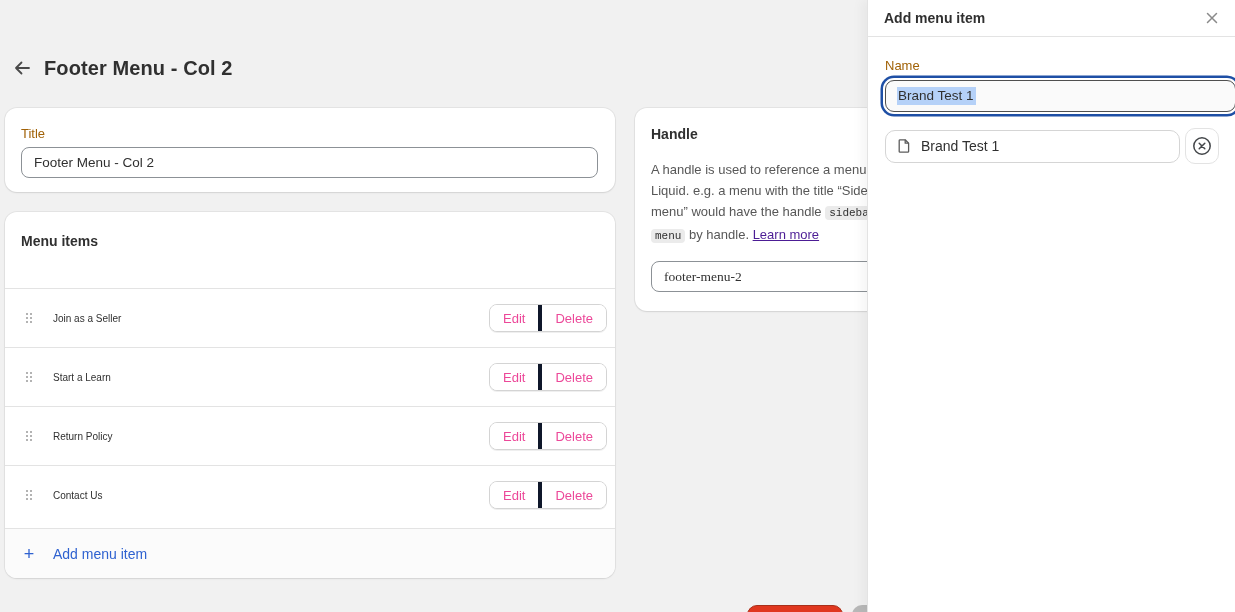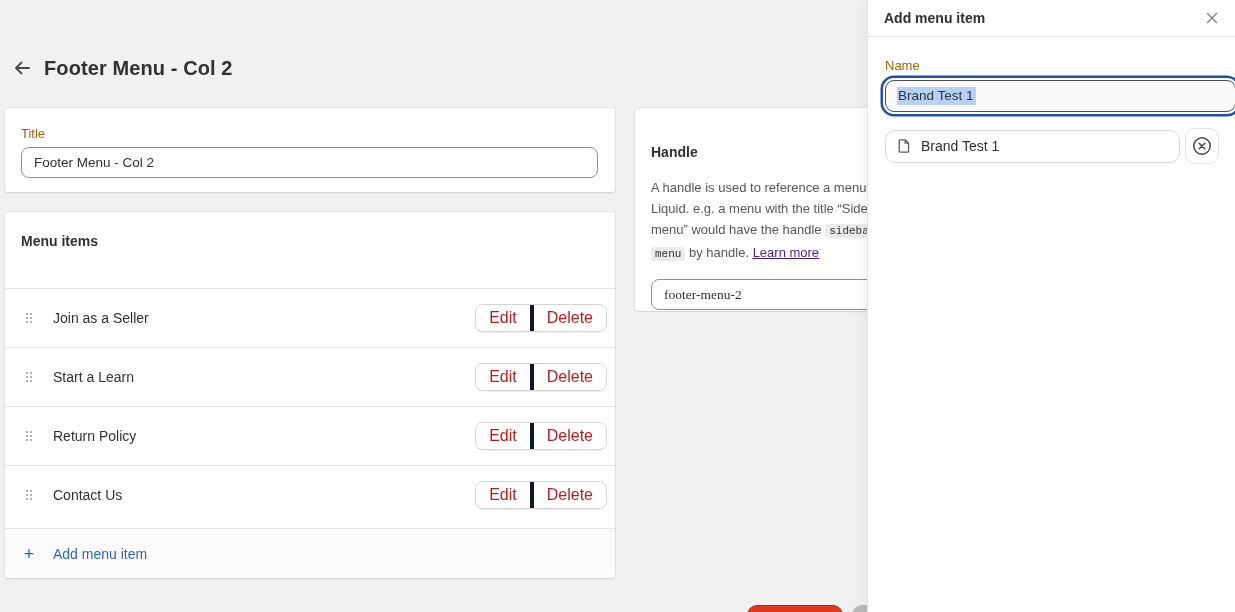--- a/index.html
+++ b/index.html
@@ -10,58 +10,58 @@
     color:#303030;
     position:relative;
   }
   
   .page-header { position:absolute; left:10px; top:56px; display:flex; align-items:center; gap:10px; }
   .back-btn { width:24px; height:24px; border:none; background:transparent; cursor:pointer; display:flex; align-items:center; justify-content:center; border-radius:6px; }
   .page-title { font-size:20px; font-weight:700; color:#303030; letter-spacing:.1px; }
 
   
   .card {
-    position:absolute; background:#fff; border-radius:3px;
+    position:absolute; background:#fff; border-radius:12px;
     box-shadow:0 0 0 1px rgba(0,0,0,.05), 0 1px 2px rgba(0,0,0,.08);
   }
   .card-title { position:absolute; left:5px; top:108px; width:610px; height:84px; padding:18px 16px; }
   .field-label { font-size:13px; color:#a16207; display:block; margin-bottom:6px; }
   .text-input {
     width:577px; height:31px; border:1px solid #8c9196; border-radius:8px;
     background:#fff; font-family:inherit; font-size:13.5px; color:#303030;
     padding:0 12px; outline:none; display:block;
   }
 
   
   .card-menu { left:5px; top:212px; width:610px; height:366px; }
   .card-menu .heading { font-size:14px; font-weight:700; padding:21px 16px 0 16px; }
   .menu-list { position:absolute; left:0; right:0; top:76px; }
   .divider { height:1px; background:#e3e3e3; }
   .menu-row { height:58px; display:flex; align-items:center; padding:0 8px 0 16px; }
   .drag-handle { width:16px; height:16px; display:flex; align-items:center; justify-content:center; cursor:grab; margin-right:16px; }
-  .row-label { font-size:14px; color:#303030; flex:1; }
+  .row-label { font-size:10px; color:#303030; flex:1; }
   .btn-group {
     display:flex; background:#fff; border:1px solid #d4d4d4; border-radius:8px;
     box-shadow:0 1px 0 rgba(26,26,26,.07); overflow:hidden;
   }
   .btn-group button {
-    border:none; background:#fff; font-family:inherit; font-size:16px; color:#b91c1c;
+    border:none; background:#fff; font-family:inherit; font-size:13px; color:#ec4899;
     height:26px; padding:0 13px; cursor:pointer;
   }
   .btn-group button + button { border-left:4px solid #0f172a; }
   .menu-footer {
     position:absolute; left:0; right:0; bottom:0; height:50px;
     background:#fbfbfb; border-top:1px solid #e3e3e3; border-radius:0 0 12px 12px;
     display:flex; align-items:center; padding:0 16px; cursor:pointer;
   }
   .plus-glyph { color:#2f62d0; font-size:18px; font-weight:400; width:16px; text-align:center; margin-right:16px; line-height:1; }
   .add-label { color:#2f62d0; font-size:14px; }
 
   
-  .card-handle { left:635px; top:108px; width:290px; height:203px; padding:36px 16px; }
+  .card-handle { left:635px; top:108px; width:290px; height:203px; padding:18px 16px; }
   .card-handle .heading { font-size:14px; font-weight:700; margin-bottom:17px; }
   .handle-desc { width:258px; font-size:13px; line-height:21px; color:#575757; margin-bottom:14px; }
   .code-chip {
     font-family:"Liberation Mono","DejaVu Sans Mono",monospace; font-size:11px;
     background:#ebebeb; color:#303030; padding:1px 4px; border-radius:4px;
   }
   .learn-link { color:#4c1d95; text-decoration:underline; cursor:pointer; }
   .handle-input { width:258px;font-family:Liberation Serif, serif; }
 
   

